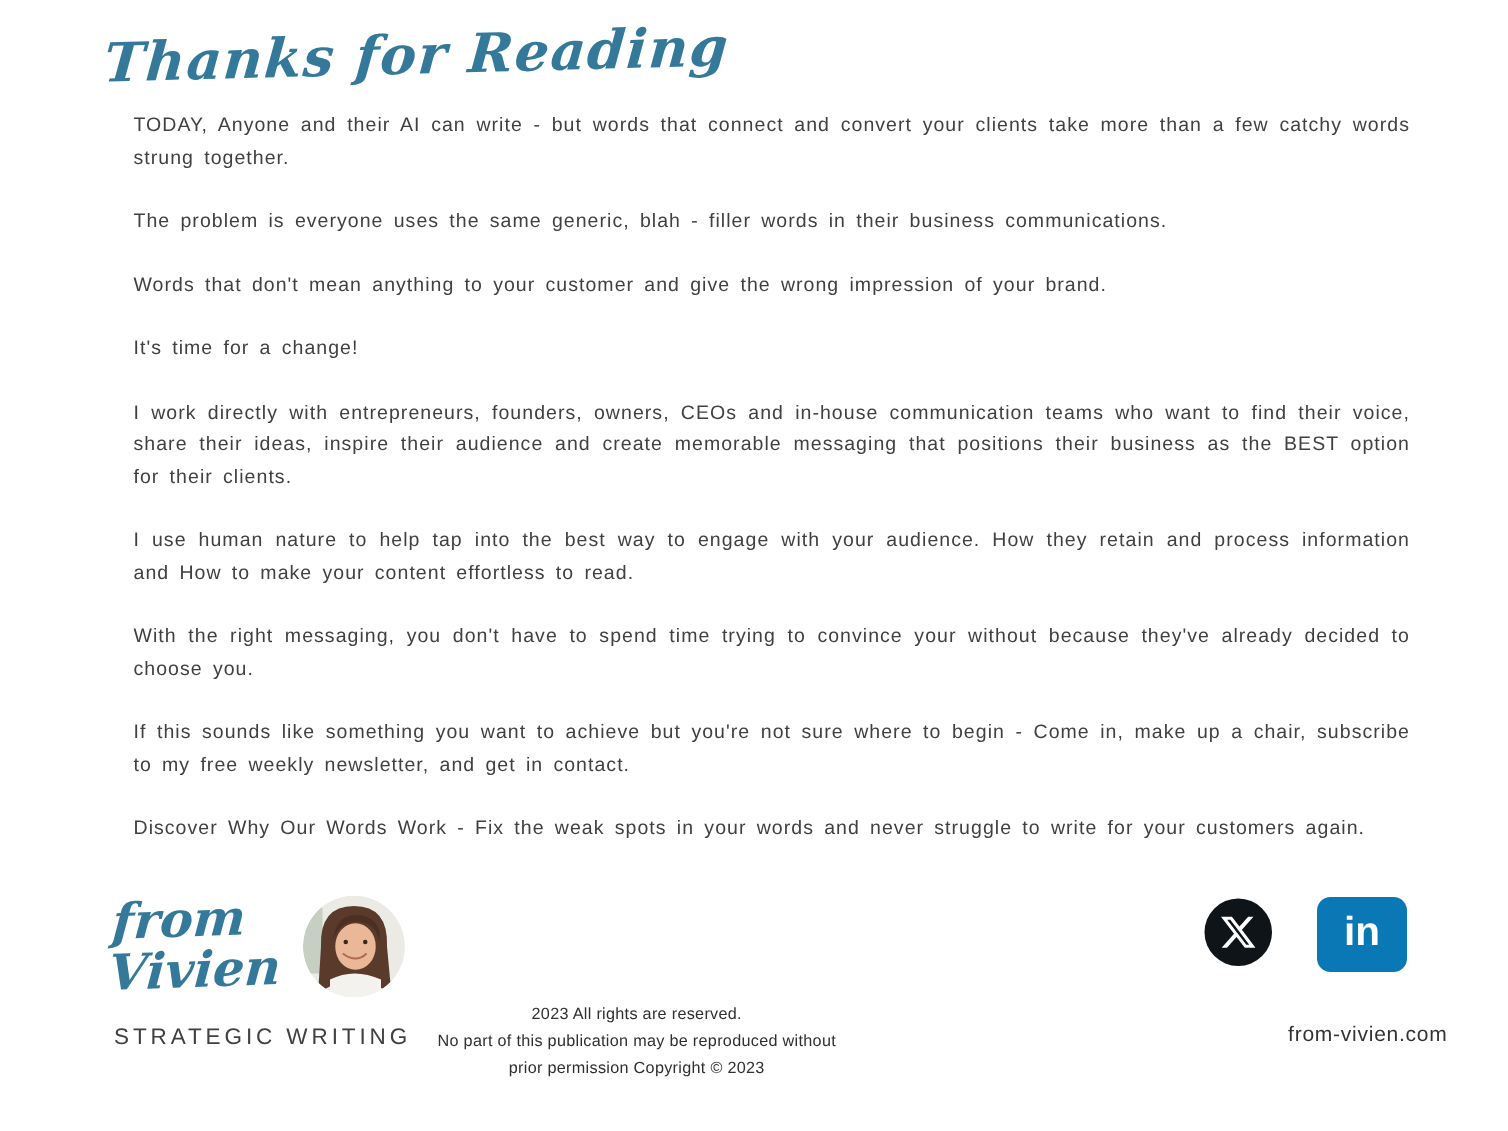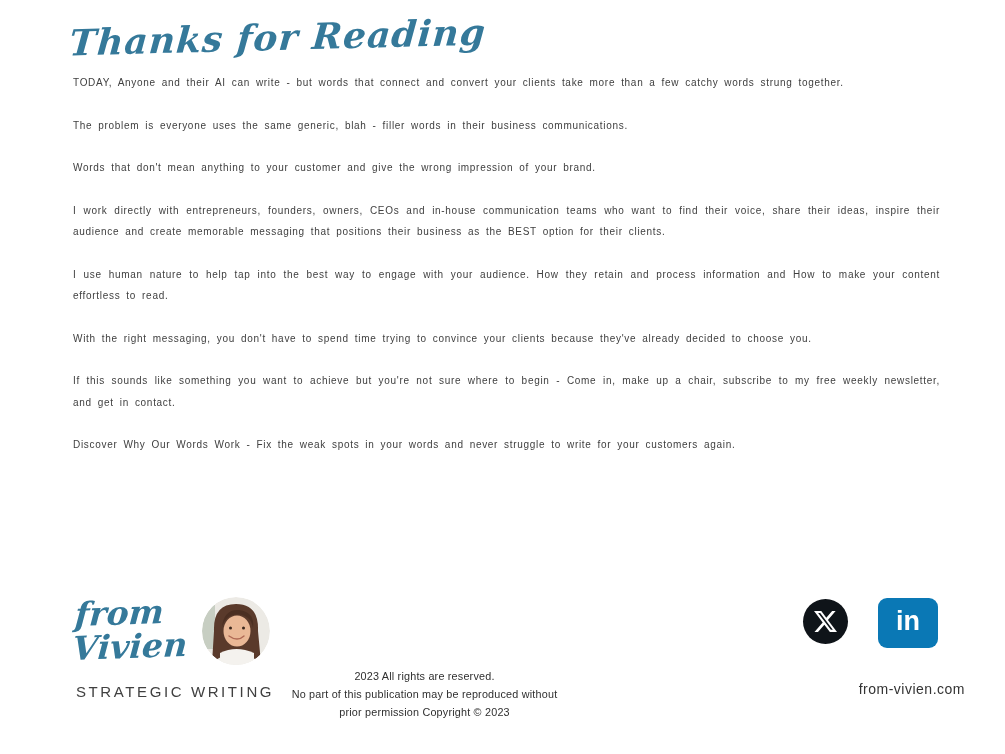--- a/index.html
+++ b/index.html
@@ -28,22 +28,22 @@
     position:absolute;left:70px;top:16px;
     font-size:36px;
     transform:skewX(-6deg) rotate(-1.5deg);
     letter-spacing:1px;
     white-space:nowrap;
   }
   .content{
     position:absolute;left:73px;top:72px;width:867px;
   }
   .content p{
-    margin:0 0 21px 0;
-    font-size:10px;
+    margin:0 0 21px 16px;
+    font-size:13px;
     line-height:21.5px;
     letter-spacing:0.7px;
     word-spacing:2.5px;
     color:var(--body-text);
     text-align:justify;
   }
   .content p:last-child{margin-bottom:0;}
   
   .signature{
     position:absolute;left:74px;top:596px;
@@ -96,23 +96,24 @@
 <body>
 
 <div class="page">
 
   <div class="page-title script">Thanks for Reading</div>
 
   <div class="content">
     <p>TODAY, Anyone and their AI can write - but words that connect and convert your clients take more than a few catchy words strung together.</p>
     <p>The problem is everyone uses the same generic, blah - filler words in their business communications.</p>
     <p>Words that don't mean anything to your customer and give the wrong impression of your brand.</p>
+    <p>It's time for a change!</p>
     <p>I work directly with entrepreneurs, founders, owners, CEOs and in-house communication teams who want to find their voice, share their ideas, inspire their audience and create memorable messaging that positions their business as the BEST option for their clients.</p>
     <p>I use human nature to help tap into the best way to engage with your audience. How they retain and process information and How to make your content effortless to read.</p>
-    <p>With the right messaging, you don't have to spend time trying to convince your clients because they've already decided to choose you.</p>
+    <p>With the right messaging, you don't have to spend time trying to convince your without because they've already decided to choose you.</p>
     <p>If this sounds like something you want to achieve but you're not sure where to begin - Come in, make up a chair, subscribe to my free weekly newsletter, and get in contact.</p>
     <p>Discover Why Our Words Work - Fix the weak spots in your words and never struggle to write for your customers again.</p>
   </div>
 
   <div class="signature script">
     <div>from</div>
     <div>Vivien</div>
   </div>
 
   <div class="tagline">STRATEGIC WRITING</div>

